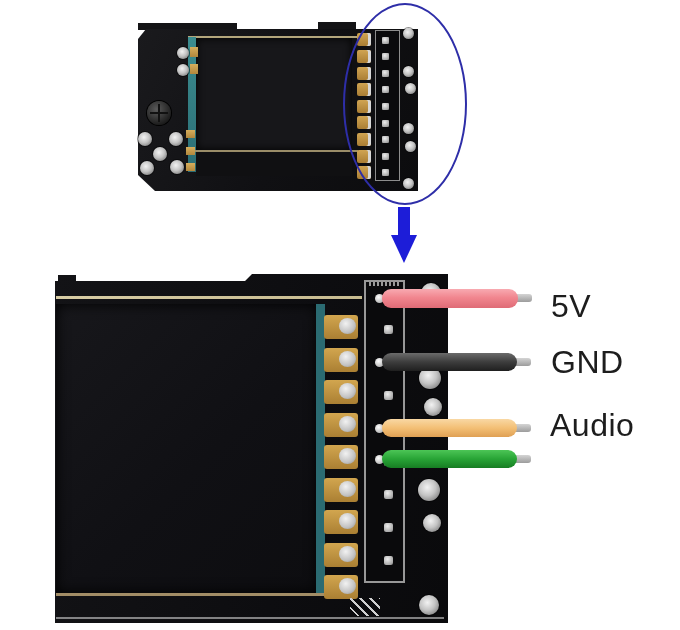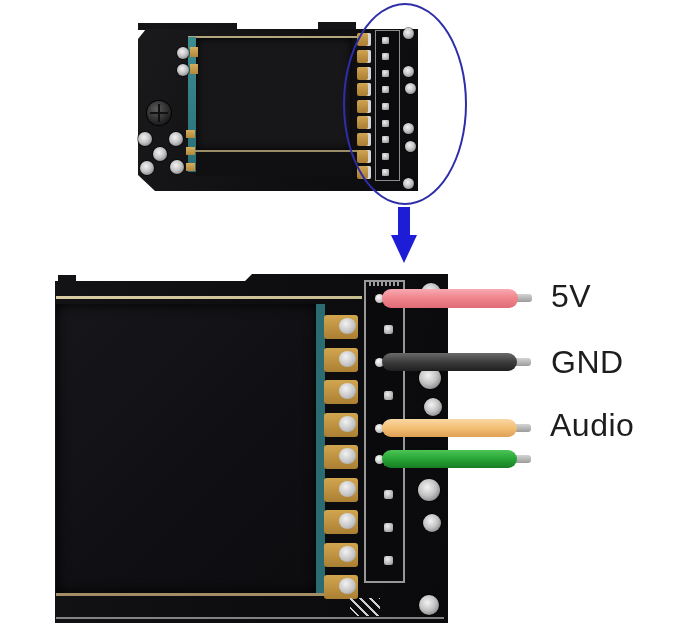--- a/index.html
+++ b/index.html
@@ -63,21 +63,21 @@
   .wire-5v{left:382px;top:289px;width:136px;background:linear-gradient(180deg,#f8aab1 0%,#f1868f 45%,#df6b76 100%);}
   .wire-gnd{left:382px;top:353px;width:135px;height:18px;background:linear-gradient(180deg,#6b6b6b 0%,#3d3d3d 50%,#1f1f1f 100%);}
   .wire-audio{left:382px;top:419px;width:135px;height:18px;background:linear-gradient(180deg,#f9d8a4 0%,#f3bf75 50%,#dfa054 100%);}
   .wire-video{left:382px;top:450px;width:135px;height:18px;background:linear-gradient(180deg,#4cc556 0%,#28a436 50%,#177d23 100%);}
   .tip{height:8px;width:19px;background:linear-gradient(180deg,#d4d4d4,#9c9c9c);border-radius:3px;}
   .soldot{width:9px;height:9px;border-radius:50%;
           background:radial-gradient(circle at 40% 35%, #fff, #bbb 70%, #888);}
 
   
   .wlabel{position:absolute;font-size:32px;line-height:1;color:#1d1d1d;letter-spacing:0.5px;white-space:nowrap;}
-  .lab-5v{left:551px;top:280px;}
+  .lab-5v{left:551px;top:290px;}
   .lab-gnd{left:551px;top:346px;}
   .lab-audio{left:550px;top:409px;}
   .lab-video{left:550px;top:444px;}
 </style>
 </head>
 <body>
 
 <div class="stage">
 
   <div style="left:0;top:0;width:680px;height:270px;">

